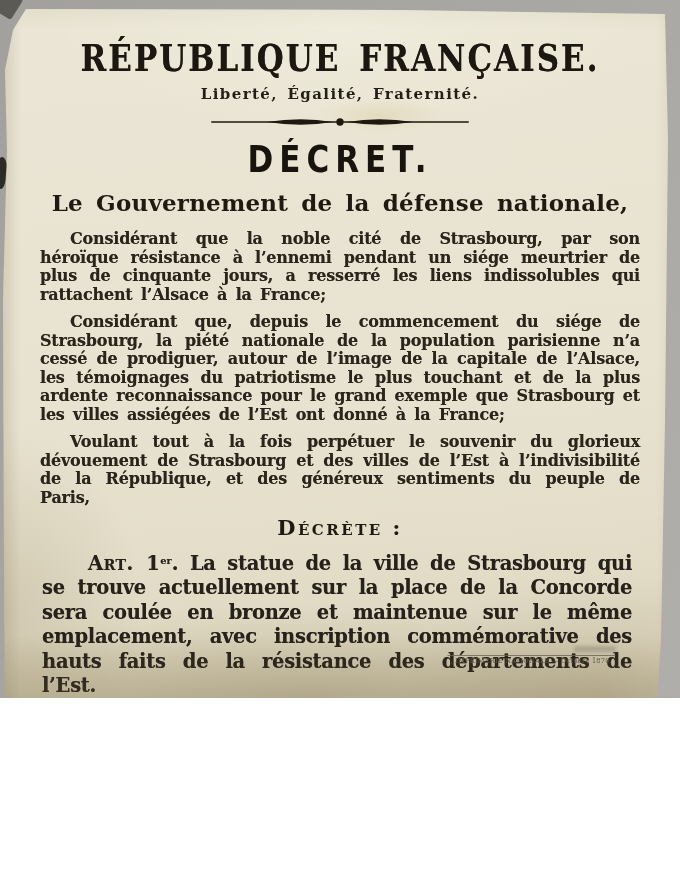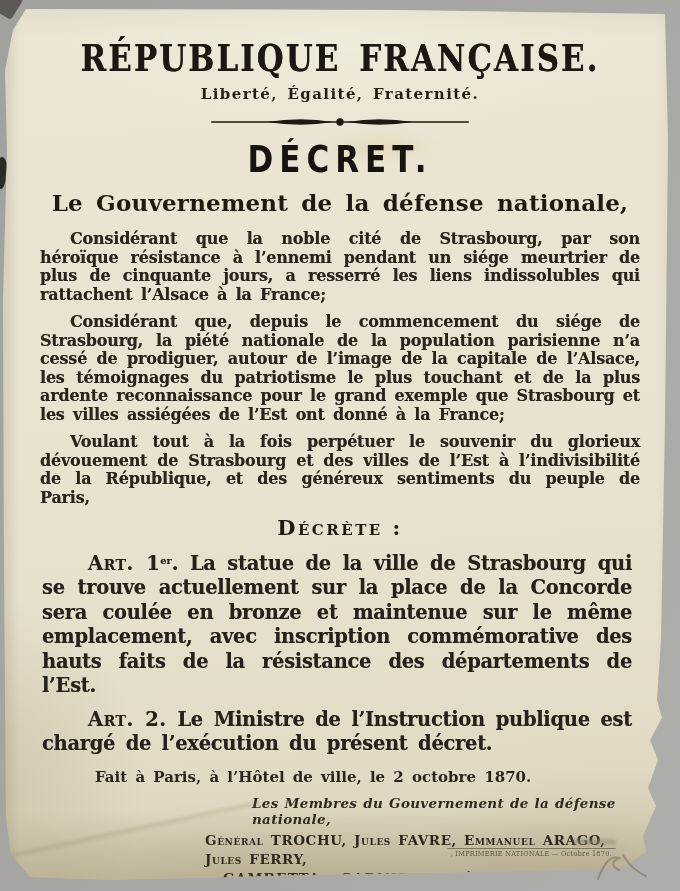--- a/index.html
+++ b/index.html
@@ -1,18 +1,18 @@
 <!DOCTYPE html>
 <html><head>
 <meta charset="utf-8">
 <style>
   html,body{margin:0;padding:0;}
   .stage{
     position:relative;
-    width:680px;height:891px;
+    width:680px;height:698px;
     background:linear-gradient(115deg,#a3a19e 0%,#a8a6a3 45%,#b0aeab 100%);
     overflow:hidden;
     font-family:"DejaVu Serif","Liberation Serif",serif;
   }
   .paper{
     position:absolute;inset:0;
     clip-path:polygon(
       26px 9px,400px 10px,665px 14px,668px 140px,665px 420px,661px 640px,
       657px 700px,662px 718px,650px 740px,658px 760px,648px 788px,656px 806px,
       643px 836px,646px 852px,622px 868px,520px 871px,300px 875px,110px 880px,

